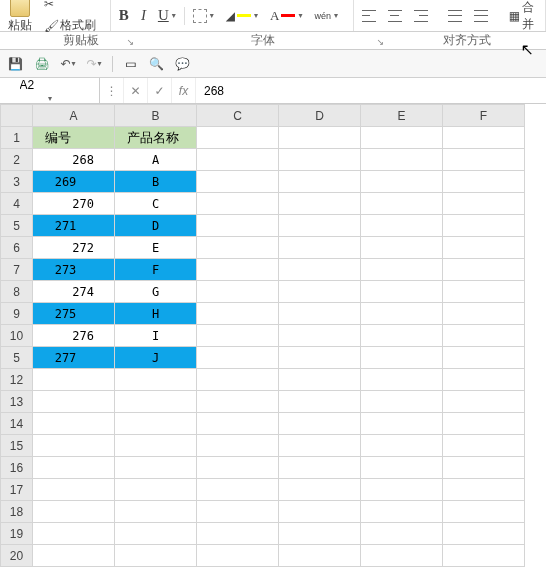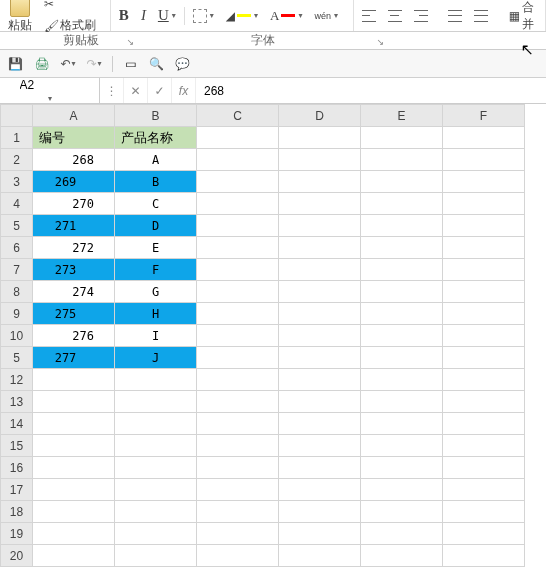--- a/index.html
+++ b/index.html
@@ -32,21 +32,21 @@
 .fb-btn { width: 24px; display: flex; align-items: center; justify-content: center; color: #888; cursor: pointer; border-right: 1px solid #eee; }
 .fb-input { flex: 1; padding: 0 8px; display: flex; align-items: center; font-family: Consolas, monospace; }
 
 .sheet { background: #fff; height: calc(570px - 32px - 18px - 28px - 26px); overflow: hidden; position: relative; }
 .grid { border-collapse: collapse; table-layout: fixed; }
 .grid th, .grid td { border: 1px solid #d4d4d4; font-weight: normal; height: 22px; overflow: hidden; white-space: nowrap; }
 .corner { width: 32px; background: #e8e8e8; }
 .col-head { background: #e8e8e8; color: #444; text-align: center; width: 82px; font-size: 12px; }
 .row-head { background: #e8e8e8; color: #444; text-align: center; width: 32px; font-size: 12px; }
 .cell { background: #fff; padding: 0 4px; }
-.header-cell { background: #c5e0b4; text-align: left; padding-left: 6px; font-size: 13px; }
+.header-cell { background: #c5e0b4; text-align: left; padding-left: 12px; font-size: 13px; }
 .header-cell.center { text-align: left; }
 .data-a { text-align: right; padding-right: 20px; font-family: Consolas, monospace; }
 .data-b { text-align: center; font-family: Consolas, monospace; }
 .stripe-odd .data-a, .stripe-odd .data-b { background: #0ea5e9; text-align: center; }
 
 .cursor { position: absolute; right: 12px; top: 40px; font-size: 16px; pointer-events: none; }
 </style>
 </head>
 <body>
 
@@ -138,20 +138,21 @@
     <div class="btn-sm">
         <span>▦</span>
         <span>合并</span>
       </div>
   </div>
 </div>
 
 <div class="group-labels">
   <div class="group-label" style="width:114px;"><span>剪贴板</span><span class="launcher">↘</span></div>
   <div class="group-label" style="width:250px;"><span>字体</span><span class="launcher">↘</span></div>
+  <div class="group-label" style="flex:1;"><span>对齐方式</span></div>
 </div>
 
 <div class="qat">
   <div class="qat-icon" style="color:#6a3fc4;">💾</div>
   <div class="qat-icon" style="color:#2e8b57;">🖨</div>
   <div class="qat-icon" style="color:#555;">↶<span class="dd">▾</span></div>
   <div class="qat-icon" style="color:#bbb;">↷<span class="dd">▾</span></div>
   <div style="width:1px;height:16px;background:#ccc;"></div>
   <div class="qat-icon">▭</div>
   <div class="qat-icon">🔍</div>

